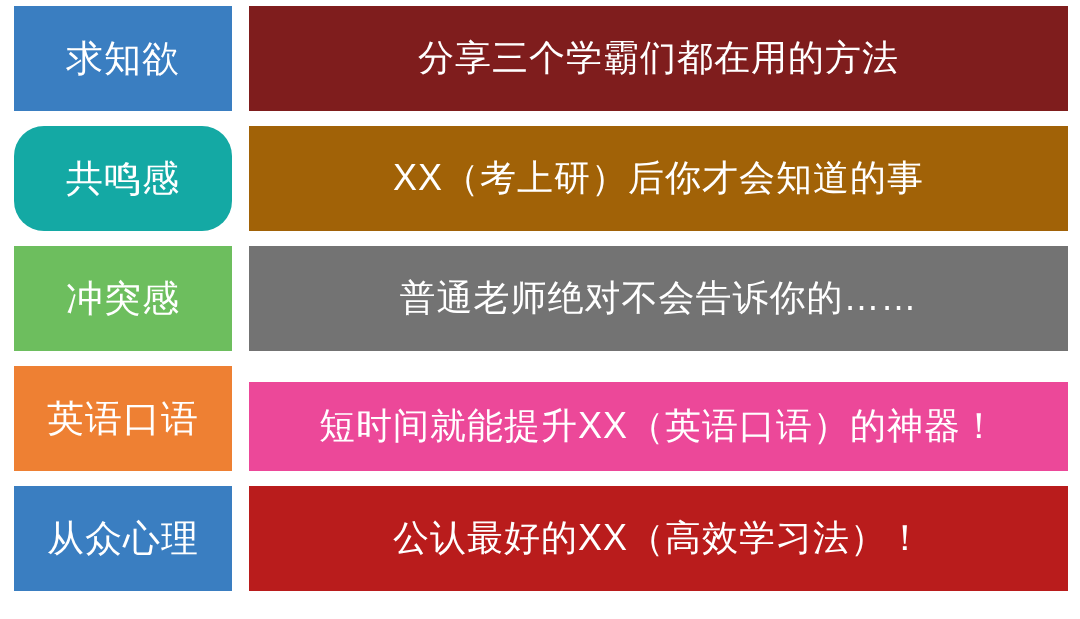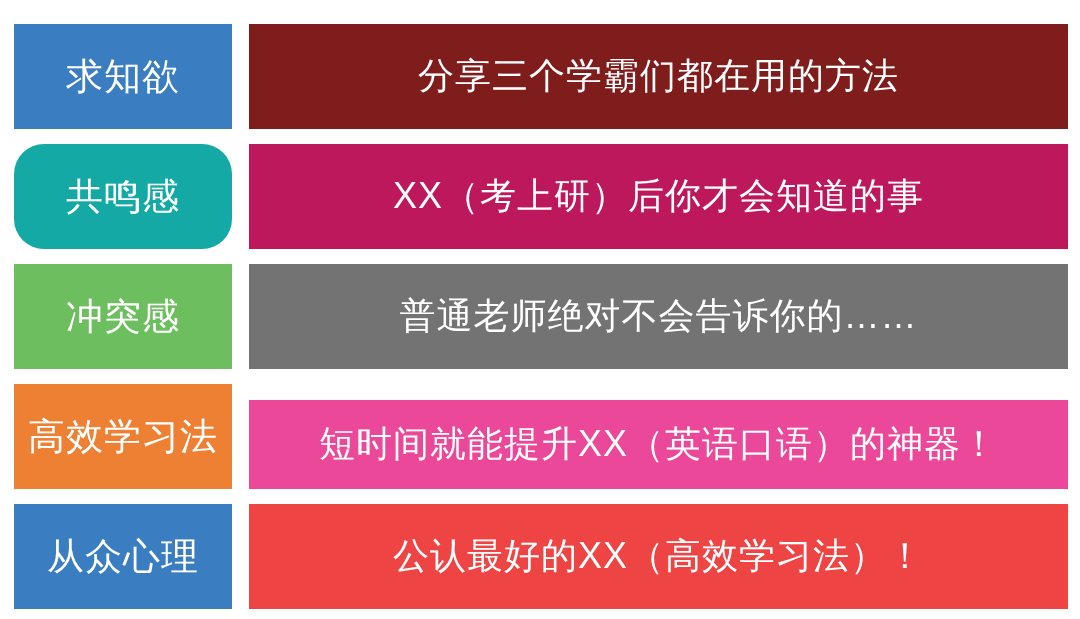--- a/index.html
+++ b/index.html
@@ -10,21 +10,21 @@
   body {
     width: 1080px;
     height: 619px;
     background: #ffffff;
     font-family: "Liberation Sans", "DejaVu Sans", sans-serif;
     overflow: hidden;
     position: relative;
   }
   .board {
     position: absolute;
-    top: 24px;
+    top: 6px;
     left: 14px;
     width: 1054px;
     display: flex;
     flex-direction: column;
     gap: 15px;
   }
   .row {
     display: flex;
     gap: 17px;
     height: 105px;
@@ -56,31 +56,31 @@
 
 <div class="board">
 
   <div class="row">
     <div class="label-cell" style="background-color: rgb(58, 126, 193);">求知欲</div>
     <div class="title-cell" style="background-color: #7f1d1d;">分享三个学霸们都在用的方法</div>
   </div>
 
   <div class="row">
     <div class="label-cell" style="background-color: rgb(20, 169, 164); border-radius: 30px;">共鸣感</div>
-    <div class="title-cell" style="background-color: #be185d;">XX（考上研）后你才会知道的事</div>
+    <div class="title-cell" style="background-color: #a16207;">XX（考上研）后你才会知道的事</div>
   </div>
 
   <div class="row">
     <div class="label-cell" style="background-color: rgb(109, 190, 94);">冲突感</div>
     <div class="title-cell" style="background-color: #737373;">普通老师绝对不会告诉你的……</div>
   </div>
 
   <div class="row">
-    <div class="label-cell" style="background-color: rgb(238, 128, 51);">高效学习法</div>
+    <div class="label-cell" style="background-color: rgb(238, 128, 51);">英语口语</div>
     <div class="title-cell" style="background-color: #ec4899; margin-top: 16px;">短时间就能提升XX（英语口语）的神器！</div>
   </div>
 
   <div class="row">
     <div class="label-cell" style="background-color: rgb(58, 126, 193);">从众心理</div>
-    <div class="title-cell" style="background-color: #ef4444;">公认最好的XX（高效学习法）！</div>
+    <div class="title-cell" style="background-color: #b91c1c;">公认最好的XX（高效学习法）！</div>
   </div>
 
 </div>
 
 </body></html>

